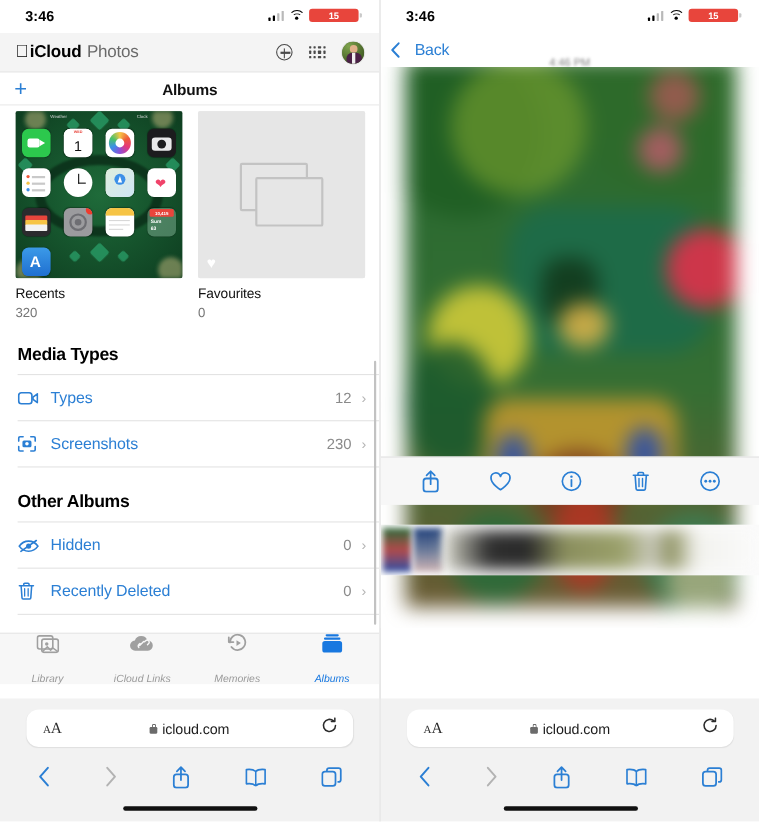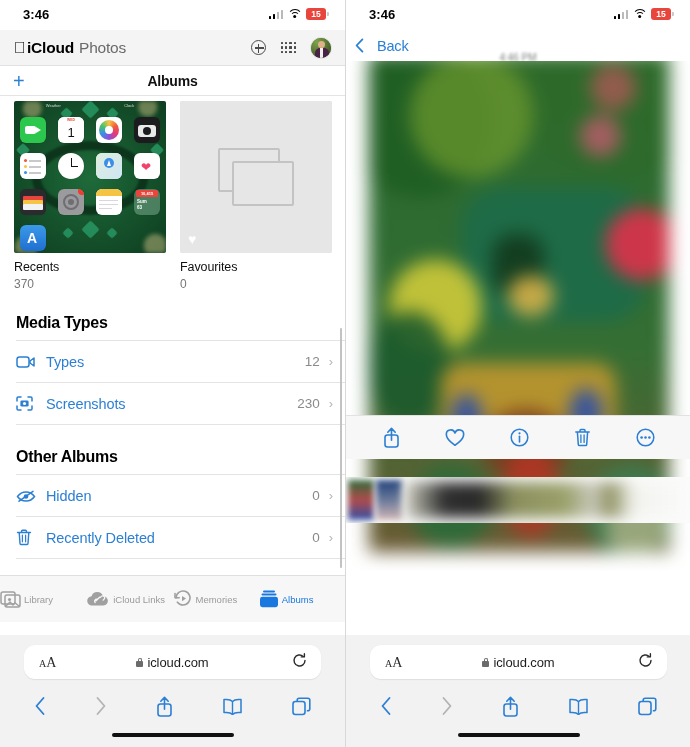--- a/index.html
+++ b/index.html
@@ -16,21 +16,21 @@
   .bars { display:flex; align-items:flex-end; gap:1.5px; height:10px; }
   .bars i { display:block; width:2.5px; background:#000; border-radius:.5px; }
   .bars i:nth-child(1){height:3.5px;} .bars i:nth-child(2){height:5.5px;}
   .bars i:nth-child(3){height:7.5px; background:#b9b9b9;} .bars i:nth-child(4){height:9.5px; background:#b9b9b9;}
   .wifi { width:15px; height:11px; position:relative; }
   .wifi span { position:absolute; left:50%; transform:translateX(-50%); border:1.6px solid #000;
     border-bottom-color:transparent; border-left-color:transparent; border-right-color:transparent; border-radius:50%; }
   .wifi span:nth-child(1){ width:15px; height:15px; top:0; }
   .wifi span:nth-child(2){ width:9px;  height:9px;  top:3px; }
   .wifi span:nth-child(3){ width:3.6px; height:3.6px; top:6.2px; background:#000; border-radius:50%; border:none; }
-  .batt { position:relative; width:20px; height:12px; border-radius:3px; background:#e8453c;
+  .batt { position:relative; width:45px; height:12px; border-radius:3px; background:#e8453c;
     display:flex; align-items:center; justify-content:center; }
   .batt-cap { position:absolute; right:-3px; top:4px; width:2px; height:4px; background:#c9c9c9; border-radius:0 1px 1px 0; }
   .batt-num { font-size:8.5px; font-weight:700; color:#fff; line-height:1; }
 
   
   .icloud-hdr { height:36px; background:#f4f4f4; border-bottom:1px solid #e2e2e2;
     display:flex; align-items:center; padding:0 14px; position:relative; }
   .ic-apple { font-size:16px; line-height:1; color:#000; margin-right:1px; }
   .ic-brand { font-size:15.5px; font-weight:700; color:#000; letter-spacing:-.2px; }
   .ic-app { font-size:15.5px; font-weight:400; color:#6a6a6a; margin-left:5px; letter-spacing:-.2px; }
@@ -96,21 +96,21 @@
   .row-ico { width:30px; display:flex; align-items:center; justify-content:flex-start; color:#2b7fd4; }
   .row-label { font-size:14.5px; color:#2b7fd4; letter-spacing:-.1px; }
   .row-count { margin-left:auto; font-size:13.5px; color:#8a8a8a; }
   .chev { margin-left:9px; color:#b5b5b5; font-size:13px; line-height:1; }
 
   .vscroll { position:absolute; right:3px; top:232px; width:2.5px; height:240px; background:#c2c2c2; border-radius:2px; }
 
   
   .tabbar { height:47px; background:#f7f7f7; border-top:1px solid #dfdfdf;
     display:flex; align-items:center; }
-  .tab { flex:1; display:flex; flex-direction:row; align-items:center; gap:3px; }
+  .tab { flex:1; display:flex; flex-direction:column; align-items:center; gap:17px;font-style:italic; }
   .tab-ico { height:20px; display:flex; align-items:center; color:#a0a0a0; }
   .tab-lbl { font-size:9.5px; color:#9a9a9a; }
   .tab.active .tab-ico { color:#1878e0; }
   .tab.active .tab-lbl { color:#1878e0; }
 
   
   .safari { position:absolute; left:0; bottom:0; width:345px; height:112px; background:#f2f2f2; }
   .urlbar { position:absolute; left:24px; top:10px; width:297px; height:34px; background:#fff;
     border-radius:11px; display:flex; align-items:center; box-shadow:0 .5px 1px rgba(0,0,0,.08); }
   .aa { position:absolute; left:15px; color:#2b2b2b; line-height:1;font-family:Liberation Serif, serif; }
@@ -320,21 +320,21 @@
             <div class="hs-row" style="top:124px;">
               <div class="hs-ico" style="background:linear-gradient(180deg,#3b9ae8,#1f6fd0);">
                 <div style="position:absolute;left:7px;top:6px;color:#fff;font-size:14px;line-height:1;font-weight:700;">A</div>
               </div>
               <div style="width:26px;"></div>
                 <div style="width:26px;"></div>
                 <div style="width:26px;"></div>
             </div>
           </div>
           <div class="album-name">Recents</div>
-          <div class="album-count">370</div>
+          <div class="album-count">320</div>
         </div>
 
         <div class="album-cell">
           <div class="thumb">
             <div class="thumb-fav"></div>
             <div class="fav-rects">
               <div class="r1"></div>
                 <div class="r2"></div>
             </div>
             <div class="fav-heart">♥</div>

